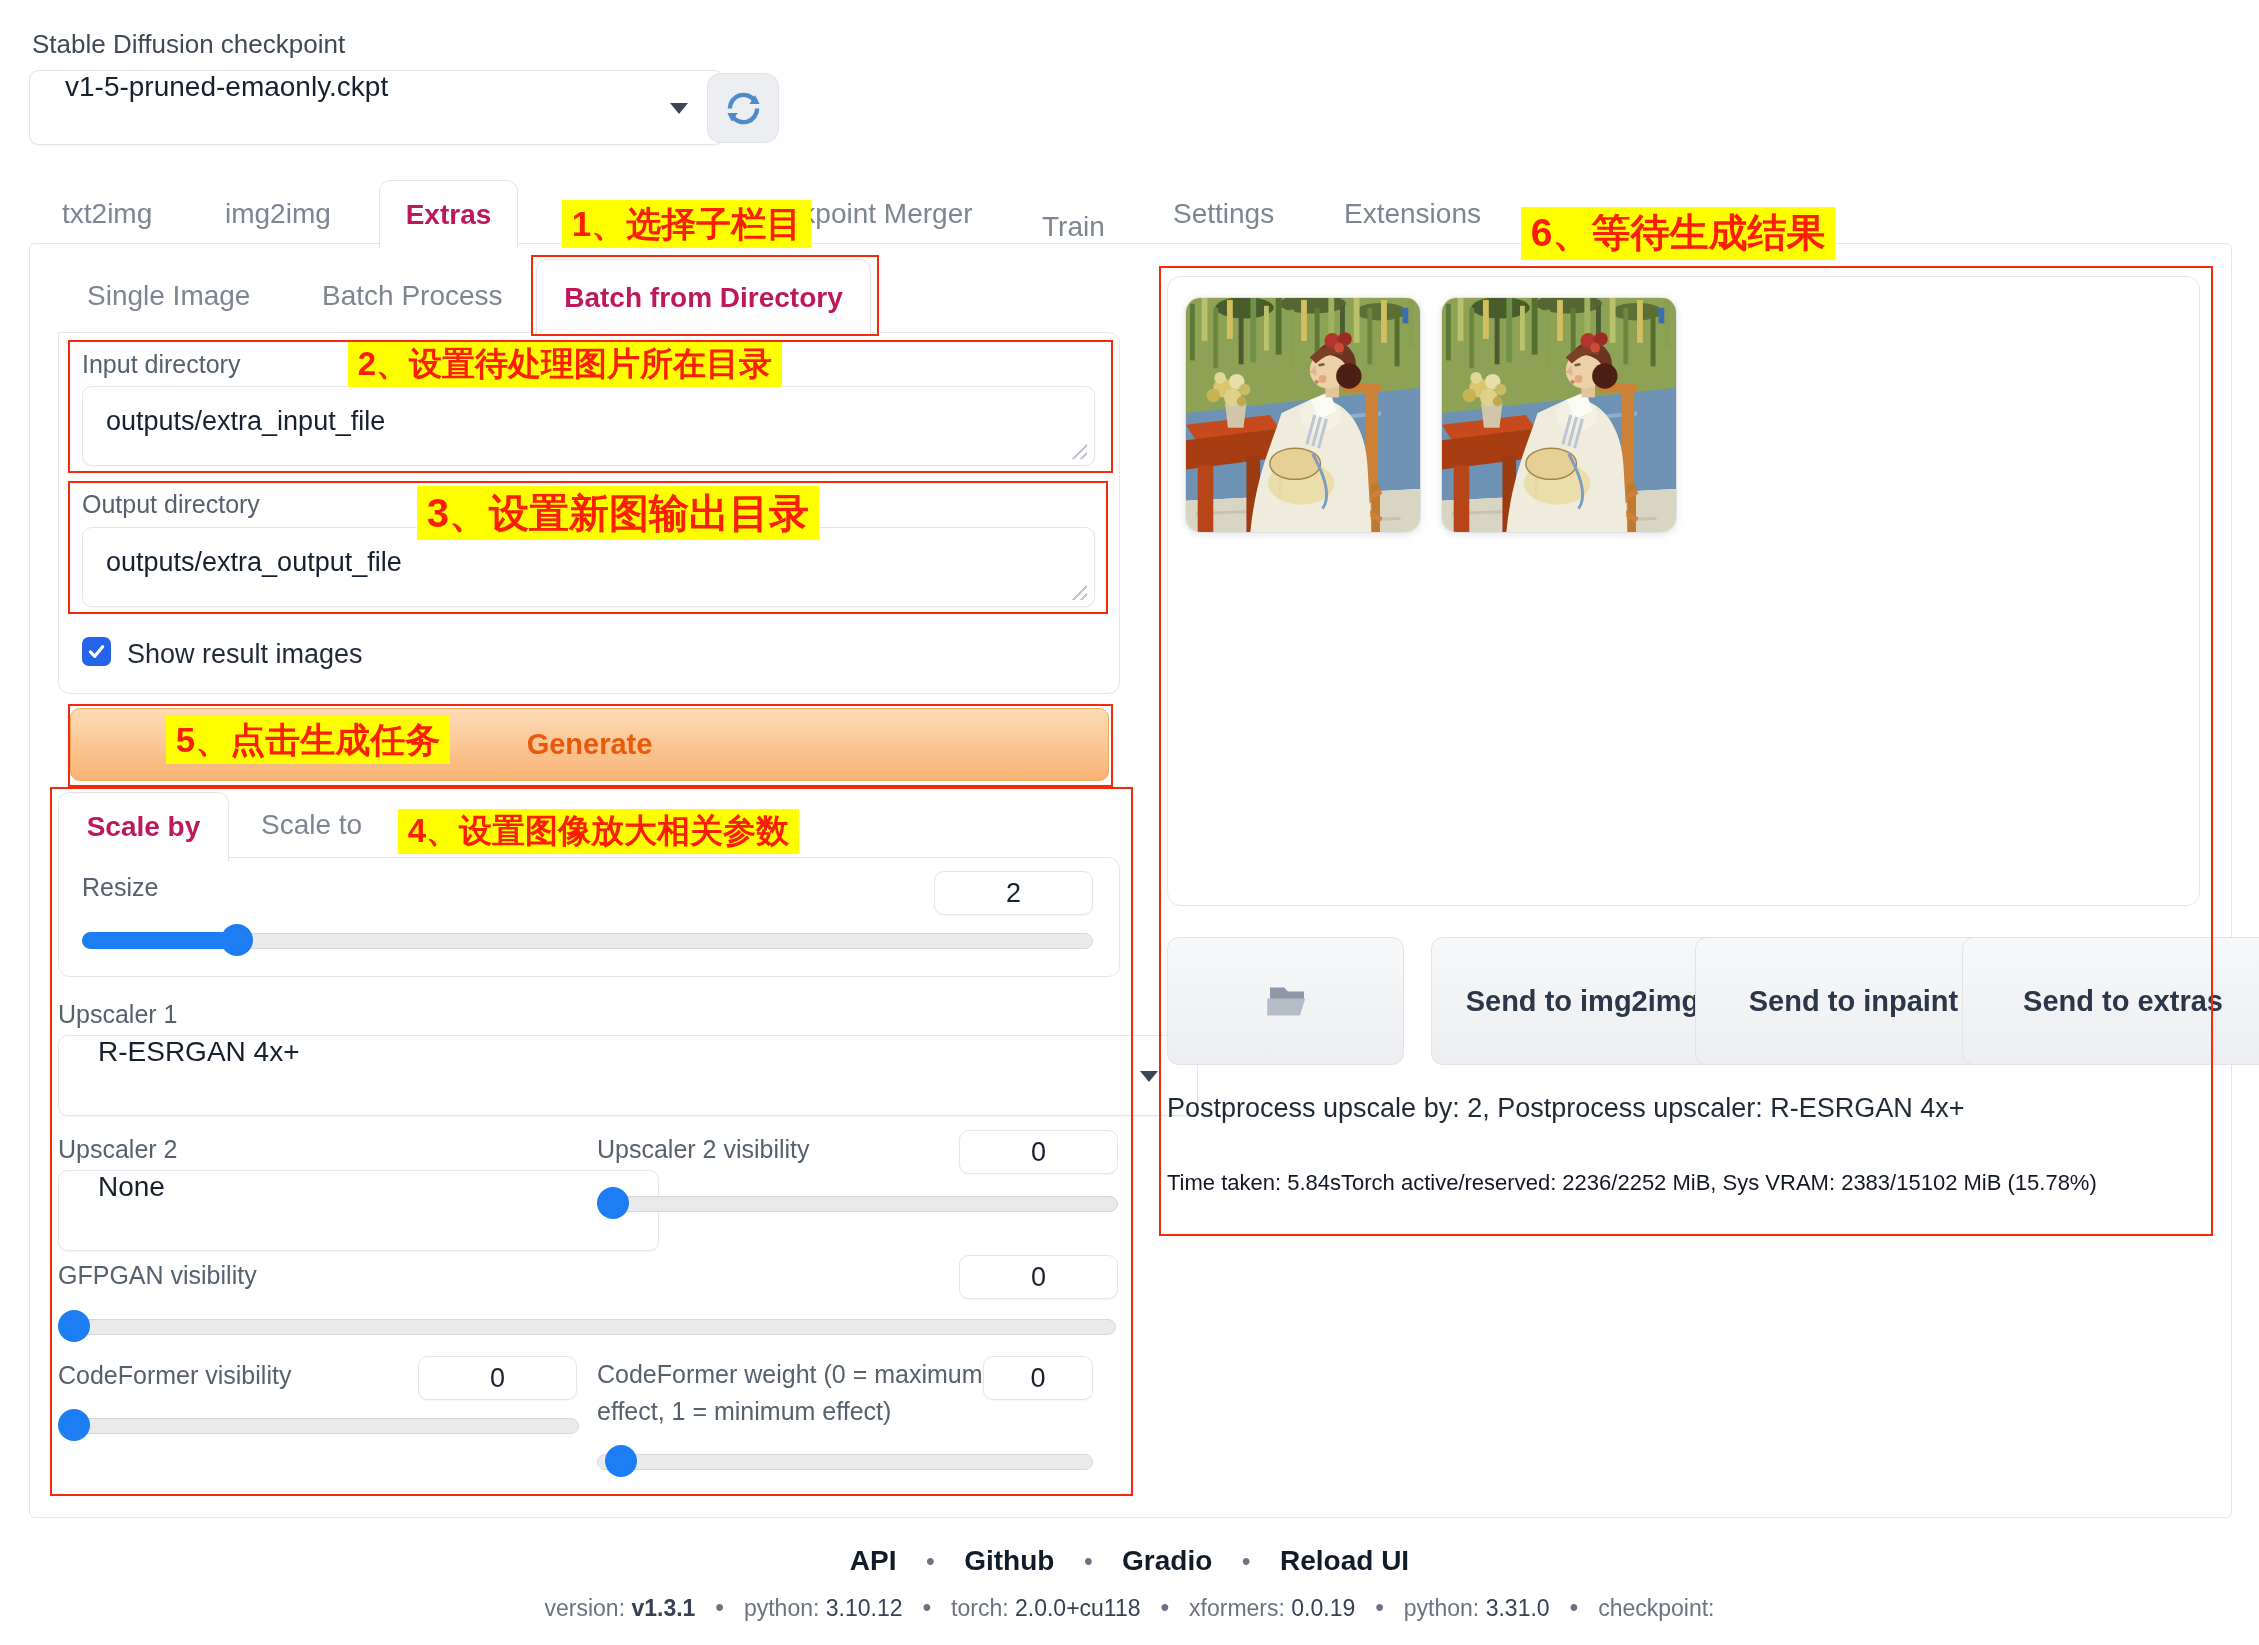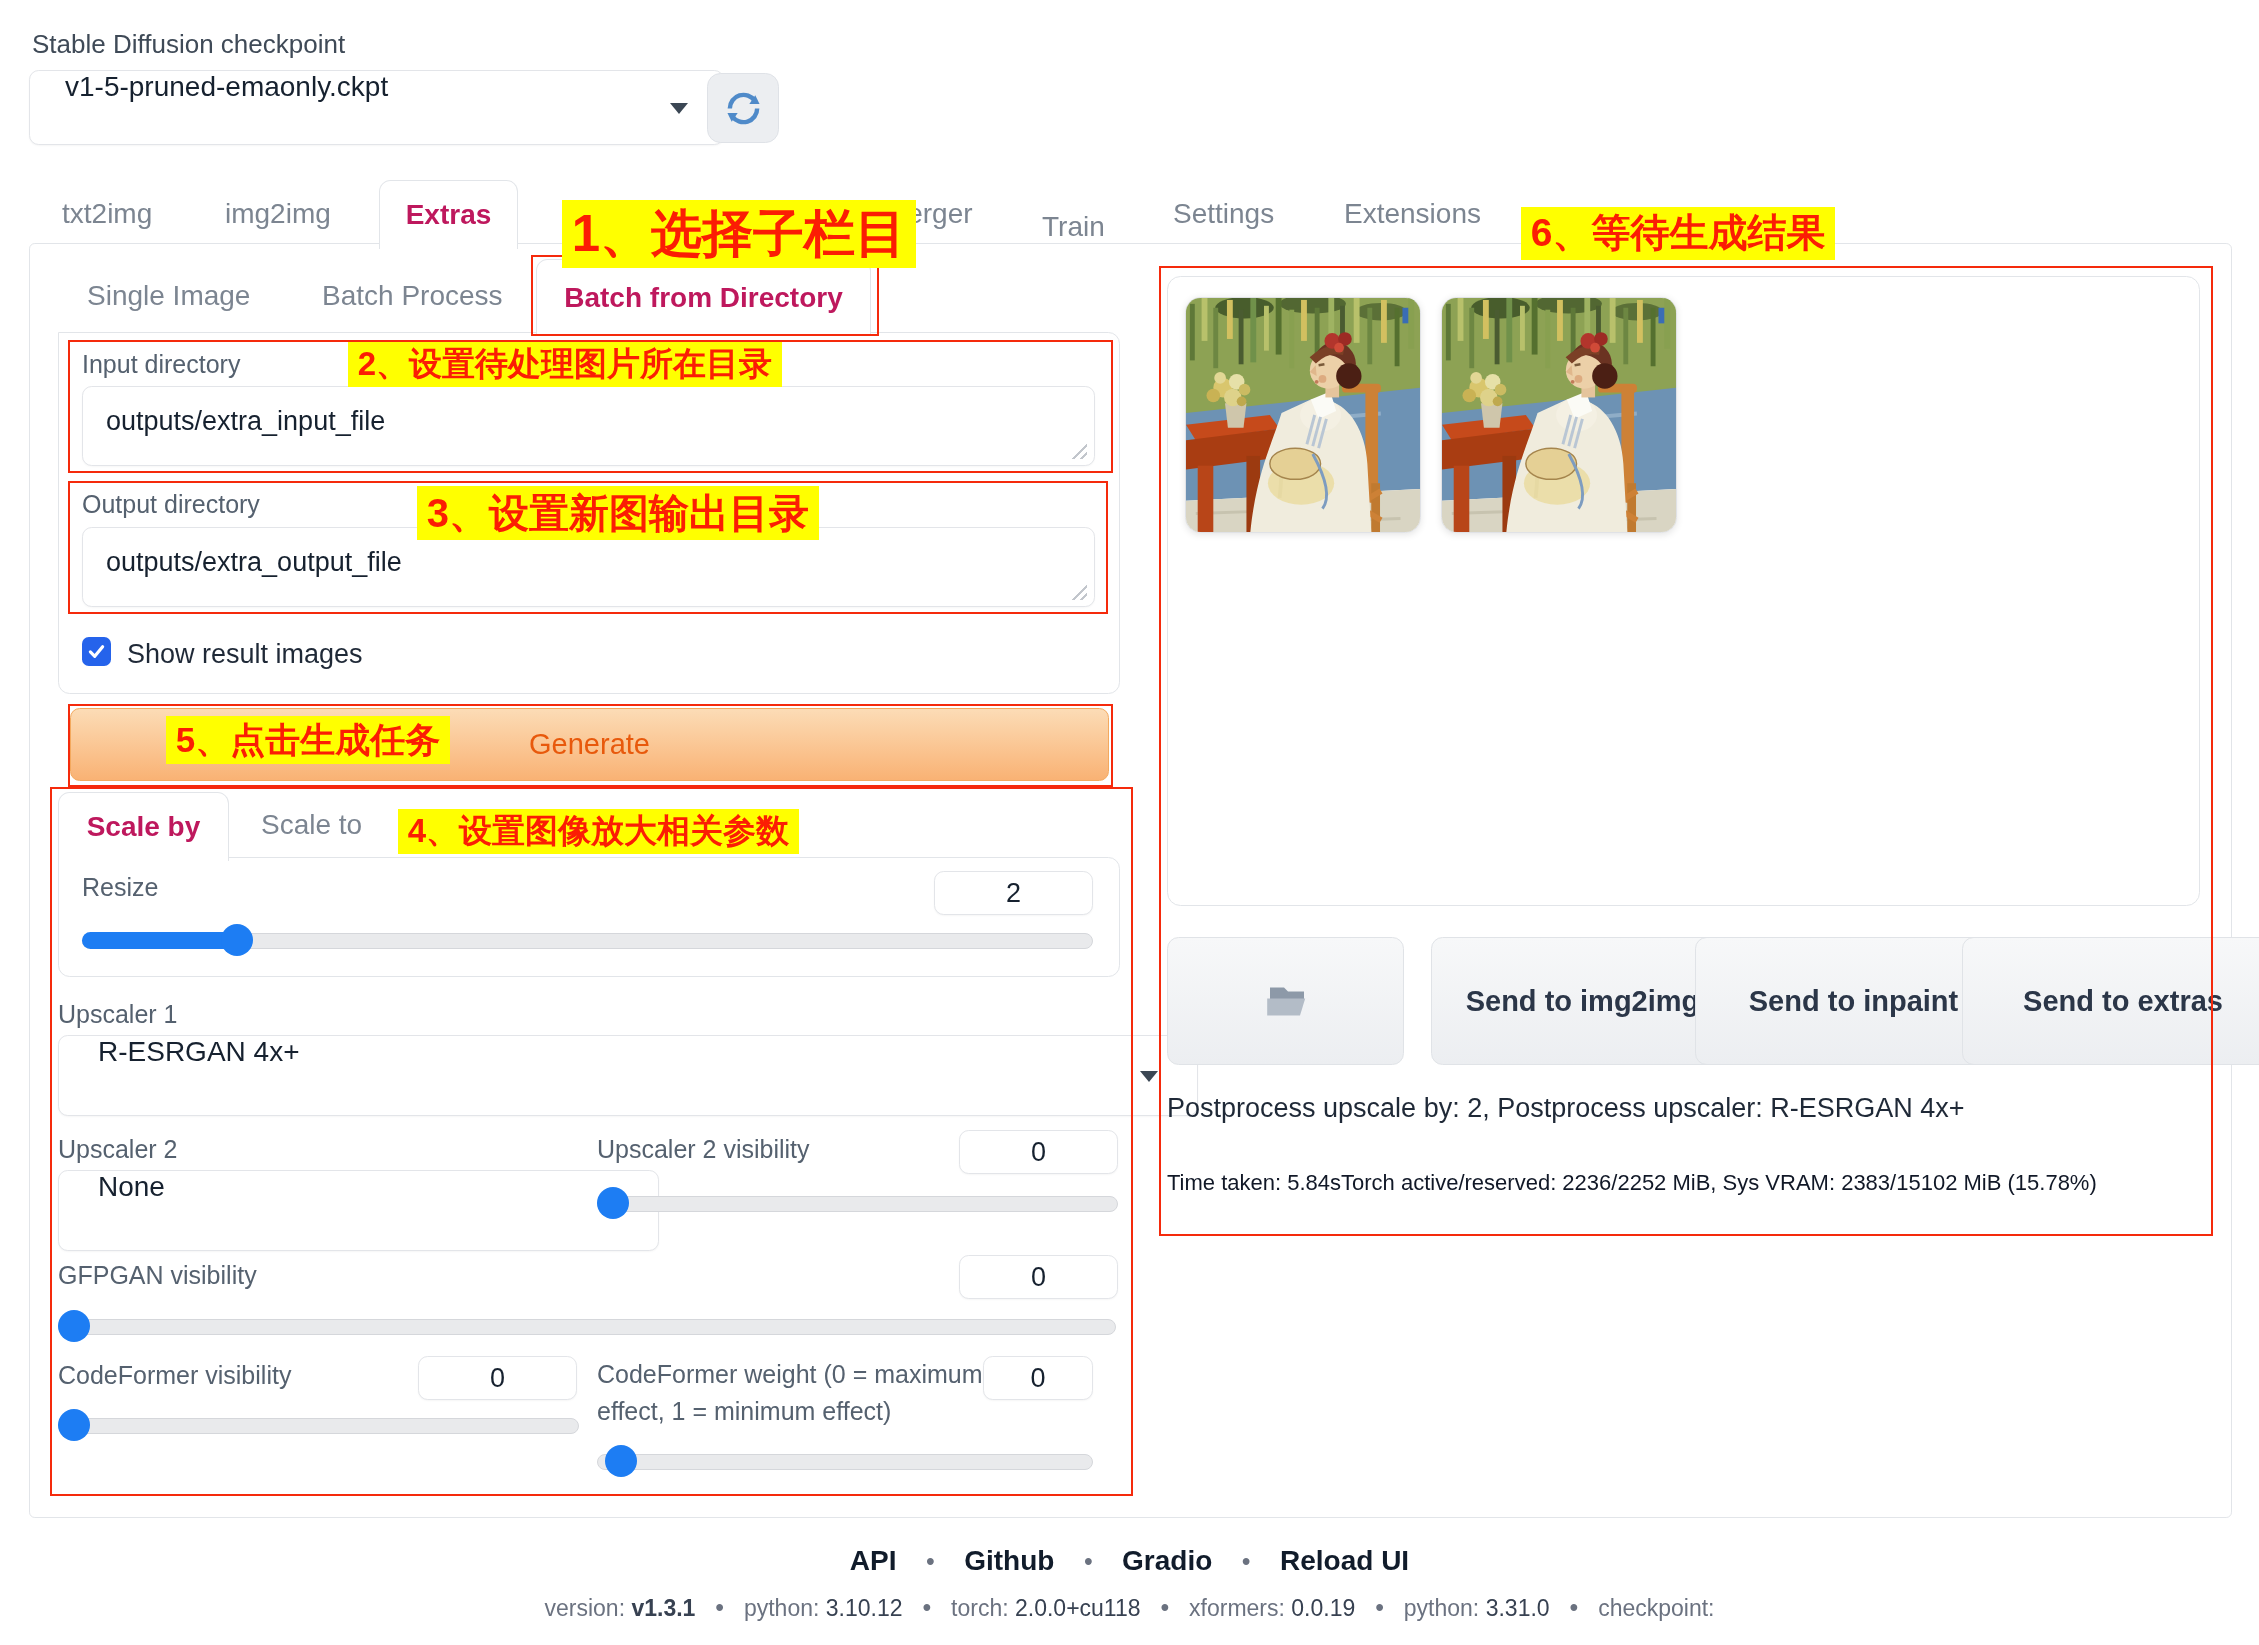--- a/index.html
+++ b/index.html
@@ -29,21 +29,21 @@
   .slider{position:absolute;height:33px;}
   .track{position:absolute;left:0;right:0;top:9.7px;height:14.5px;background:#e9eaec;
          border:1px solid #d5d7db;border-radius:8.7px;}
   .fill{position:absolute;top:8.7px;height:17.4px;background:#1d7df3;border-radius:8.7px;}
   .thumb{position:absolute;top:1px;width:32px;height:32px;background:#1d7df3;border-radius:50%;cursor:pointer;}
   .ann{position:absolute;background:#ffff00;color:#fb1d04;font-weight:bold;white-space:nowrap;
        padding:1px 9.7px;z-index:30;line-height:1.3;}
   .rbox{position:absolute;border:2.9px solid #f52a0c;pointer-events:none;z-index:25;}
   .gen{position:absolute;background:linear-gradient(180deg,#fcdcb6 0%,#f9b274 100%);
        border:1px solid #f3a95e;border-radius:9.7px;display:flex;align-items:center;justify-content:center;
-       font-size:29px;font-weight:normal;color:#e8590c;cursor:pointer;}
+       font-size:29px;font-weight:bold;color:#e8590c;cursor:pointer;}
   .sendbtn{position:absolute;background:linear-gradient(180deg,#f7f8f9,#eceef1);
            border:1px solid #e0e3e7;border-radius:11.6px;display:flex;align-items:center;justify-content:center;
            text-align:center;font-size:29px;font-weight:bold;color:#2b3648;line-height:44px;cursor:pointer;}
   .thumbimg{position:absolute;width:234px;height:234px;border-radius:15.4px;overflow:hidden;
             border:1px solid #e0e2e6;box-shadow:0 1.9px 7.7px rgba(0,0,0,.10);cursor:pointer;background:#fff;}
   .thumbimg svg{display:block;width:100%;height:100%;}
   .info{position:absolute;color:#1f2937;white-space:nowrap;}
   .footlink{font-weight:bold;font-size:28px;color:#111c2b;cursor:pointer;}
   .bullet{color:#6b7280;font-size:25px;margin:0 25px;}
   .vkey{color:#6b7280;}
@@ -257,21 +257,21 @@
 <div class="info" style="left:1167px;top:1093px;font-size:27px;z-index:3;">Postprocess upscale by: 2, Postprocess upscaler: R-ESRGAN 4x+</div>
 <div class="info" style="left:1167px;top:1170px;font-size:22px;color:#111827;z-index:3;">Time taken: 5.84sTorch active/reserved: 2236/2252 MiB, Sys VRAM: 2383/15102 MiB (15.78%)</div>
 
 <div class="rbox" style="left:531px;top:255px;width:344px;height:77px;"></div>
 <div class="rbox" style="left:68px;top:340px;width:1041px;height:129px;"></div>
 <div class="rbox" style="left:68px;top:481px;width:1036px;height:129px;"></div>
 <div class="rbox" style="left:68px;top:704px;width:1041px;height:79px;"></div>
 <div class="rbox" style="left:50px;top:787px;width:1079px;height:705px;"></div>
 <div class="rbox" style="left:1159px;top:266px;width:1050px;height:966px;"></div>
 
-<div class="ann" style="left:562px;top:200px;font-size:51px;">1、选择子栏目</div>
+<div class="ann" style="left:562px;top:200px;font-size:35px;">1、选择子栏目</div>
 <div class="ann" style="left:348px;top:342px;font-size:33px;">2、设置待处理图片所在目录</div>
 <div class="ann" style="left:417px;top:486px;font-size:40px;">3、设置新图输出目录</div>
 <div class="ann" style="left:398px;top:809px;font-size:33px;">4、设置图像放大相关参数</div>
 <div class="ann" style="left:166px;top:716px;font-size:35px;">5、点击生成任务</div>
 <div class="ann" style="left:1521px;top:207px;font-size:39px;">6、等待生成结果</div>
 
 <div class="abs" style="left:0;top:1545px;width:2259px;text-align:center;">
   <span class="footlink">API</span>
   <span class="bullet">•</span>
   <span class="footlink">Github</span>

